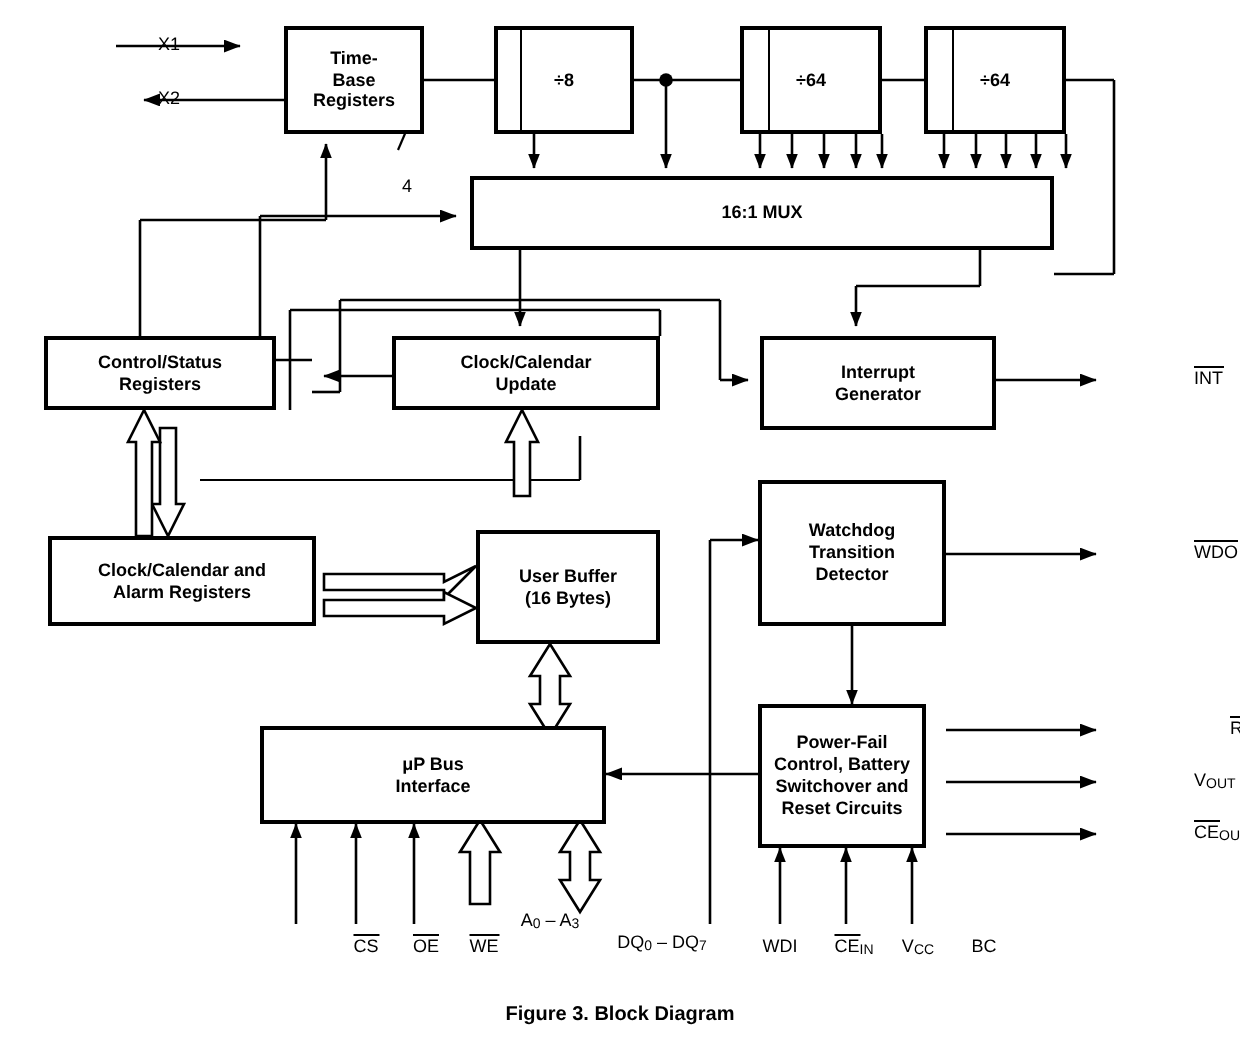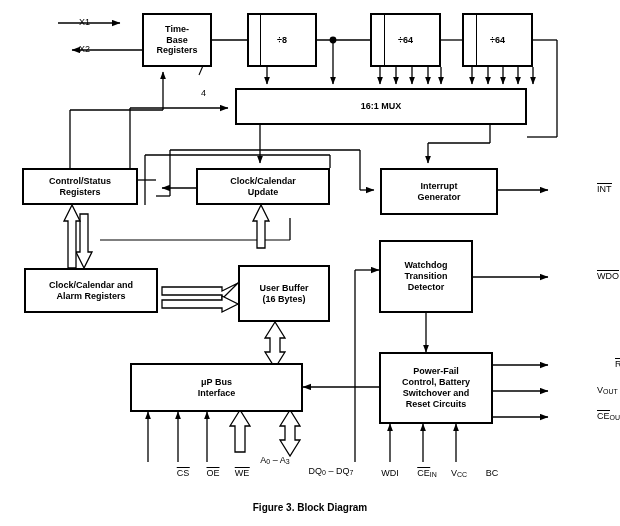--- a/index.html
+++ b/index.html
@@ -187,21 +187,21 @@
     <span>Watchdog</span>
     <span>Transition</span>
     <span>Detector</span>
   </div>
 
   <div class="blk" style="left:130px;top:363px;width:173px;height:49px;">
     <span>μP Bus</span>
     <span>Interface</span>
   </div>
 
-  <div class="blk" style="left:379px;top:352px;width:114px;height:72px;">
+  <div class="blk" style="left:379px;top:352px;width:84px;height:72px;">
     <span>Power-Fail</span>
     <span>Control, Battery</span>
     <span>Switchover and</span>
     <span>Reset Circuits</span>
   </div>
 
   <div class="lbl" style="left:44px;top:18px;">X1</div>
   <div class="lbl" style="left:44px;top:45px;">X2</div>
 
   <div class="buslbl" style="left:201px;top:88px;">4</div>

